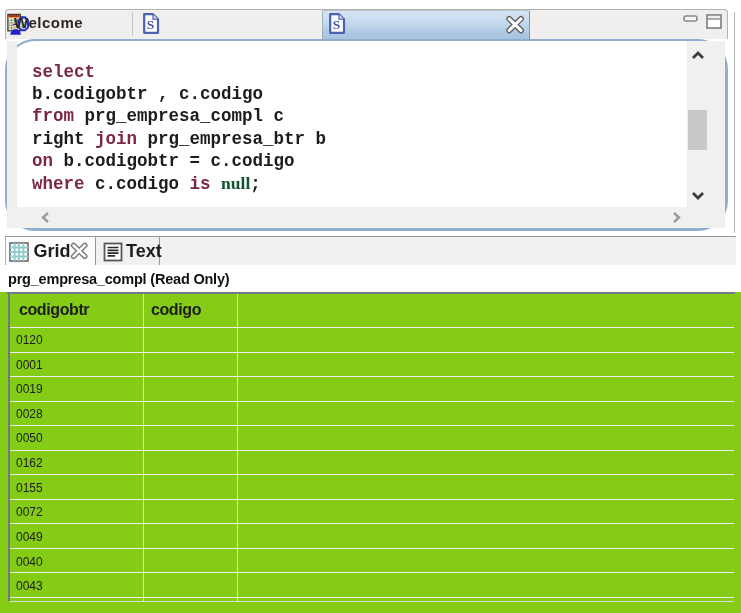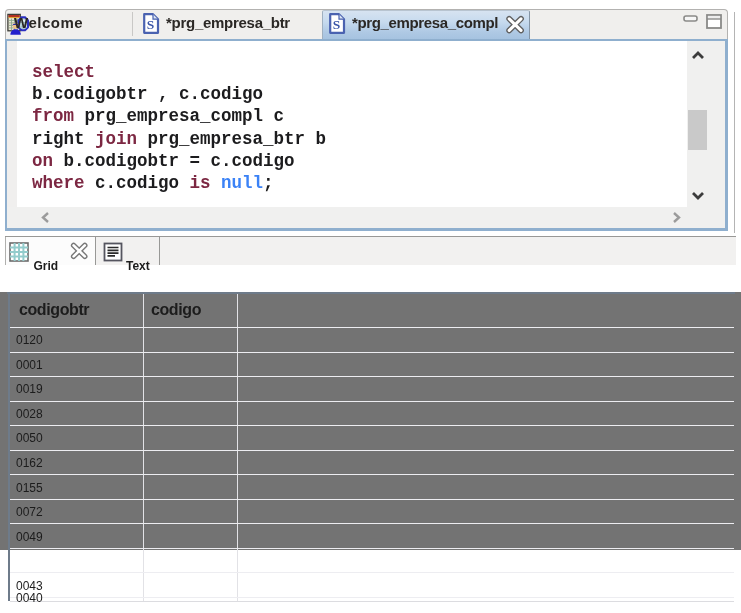--- a/index.html
+++ b/index.html
@@ -12,44 +12,44 @@
           border:1px solid #b3b2b0;border-bottom:none;border-radius:4px 4px 0 0;box-sizing:border-box;}
   .tabsep{top:12px;width:1px;height:24px;background:#c9c8c6;}
   .tabtext{top:13.5px;font-size:15px;font-weight:700;color:#2b2825;white-space:nowrap;}
   #activetab{left:322px;top:10px;width:208px;height:29px;
      background:linear-gradient(#d7e3f1 0%,#c6daee 40%,#afc9e4 75%,#a6c3e0 100%);
      border-left:1px solid #9fb0c0;border-right:1px solid #8494a4;
      border-top:1px solid #b8c4d0;border-radius:2px 2px 0 0;box-sizing:border-box;}
 
   
   #editor{left:5px;top:39px;width:723px;height:192px;background:#ffffff;
-          border-style:solid;border-color:#8fafce;border-width:2px 3px 3px 2px;box-sizing:border-box;}
+          border-style:solid;border-color:#8fafce;border-width:2px 3px 3px 2px;box-sizing:border-box;border-radius:30px;}
   #ruler{left:0px;top:0px;width:10px;height:166px;background:#f0efee;}
   #code{left:25px;top:20px;font-family:"Liberation Mono",monospace;font-weight:700;
         font-size:17.5px;line-height:22.2px;color:#1c1c1e;white-space:pre;}
   .kw{color:#7c2742;}
-  .nl{color:#3b82f6;}
+  .nl{color:#14532d;font-family:Liberation Serif, serif;}
 
   
   #vsb{left:680px;top:0px;width:38px;height:187px;background:#f0f0ef;}
   #vthumb{left:1px;top:69px;width:19px;height:40px;background:#c9c9c9;}
   
   #hsb{left:0px;top:166px;width:680px;height:21px;background:#f0f0ef;}
 
   
   #gt-row{left:5px;top:236px;width:731px;height:29px;background:#f2f1f0;border-top:1px solid #989896;box-sizing:border-box;}
   #gridtab{left:0px;top:0px;width:91px;height:28px;background:#fcfcfc;border-right:1px solid #989896;border-left:1px solid #b0b0ae;box-sizing:border-box;}
   #texttab{left:91px;top:0px;width:64px;height:28px;background:#f2f1f0;border-right:1px solid #989896;box-sizing:border-box;}
-  .gt-text{top:259px;font-size:12px;font-weight:700;color:#1c1c1c;white-space:nowrap;}
+  .gt-text{top:241px;font-size:18px;font-weight:700;color:#1c1c1c;white-space:nowrap;}
 
   
   #rolabel{left:8px;top:271px;font-size:14.5px;font-weight:700;letter-spacing:-0.2px;color:#111;white-space:nowrap;}
 
   
-  #grid{left:0px;top:292px;width:741px;height:258px;background:#737373;}
+  #grid{left:0px;top:292px;width:741px;height:321px;background:#84cc16;}
   #grid-top{left:7px;top:0px;width:728px;height:2px;background:#6e7b8a;}
   #grid-left{left:8px;top:0px;width:1.5px;height:309px;background:#6e7b8a;}
   .vline{top:2px;width:1px;height:307px;background:#e2e2e6;}
   .hline{left:10px;width:724px;height:1px;background:#ededf1;}
   .hdr{top:8.5px;font-size:16px;font-weight:700;letter-spacing:-0.4px;color:#1c1c1c;}
   .cell{left:16px;font-size:12px;color:#1c1c1c;}
 </style>
 </head>
 <body>
 <div id="canvas">
@@ -74,28 +74,26 @@
     <path d="M5.2 12.4 a3.5 2.6 0 0 1 6.8 0 l-1.2 -0.5 h-4.4 Z" fill="#2836b4"></path>
     <path d="M3.4 21.8 c0-3.6 2.3-5.6 5.2-5.6 c2.9 0 5.2 2 5.2 5.6 Z" fill="#2420cc"></path>
   </svg>
   <div class="abs tabtext" style="left:14px;letter-spacing:0.5px;">Welcome</div>
 
   <svg class="abs" style="left:142px;top:13px;" width="18" height="21" viewBox="0 0 18 21">
     <path d="M2.2 1.2 H11 L16 6.2 V19.8 H2.2 Z" fill="#ffffff" stroke="#4a62b0" stroke-width="2.2" stroke-linejoin="round"></path>
     <path d="M11 1.2 L11 6.2 L16 6.2" fill="#dce6f4" stroke="#4a62b0" stroke-width="1.2"></path>
     <text x="8.6" y="16.2" font-family="Liberation Serif,serif" font-weight="700" font-size="13.5" fill="#3a55a8" text-anchor="middle">S</text>
   </svg>
-  <div class="abs tabtext" style="left:166px;letter-spacing:-0.28px;">*prg_empresa_btr</div>
 
   <svg class="abs" style="left:328px;top:13px;" width="18" height="21" viewBox="0 0 18 21">
     <path d="M2.2 1.2 H11 L16 6.2 V19.8 H2.2 Z" fill="#ffffff" stroke="#4a62b0" stroke-width="2.2" stroke-linejoin="round"></path>
     <path d="M11 1.2 L11 6.2 L16 6.2" fill="#dce6f4" stroke="#4a62b0" stroke-width="1.2"></path>
     <text x="8.6" y="16.2" font-family="Liberation Serif,serif" font-weight="700" font-size="13.5" fill="#3a55a8" text-anchor="middle">S</text>
   </svg>
-  <div class="abs tabtext" style="left:352px;letter-spacing:-0.36px;">*prg_empresa_compl</div>
   <svg class="abs" style="left:505px;top:15px;" width="20" height="19" viewBox="0 0 20 19">
     <path d="M4.2 3.8 L16 15.4 M16 3.8 L4.2 15.4" stroke="#5f5f5f" stroke-width="5.8" stroke-linecap="round"></path>
     <path d="M4.2 3.8 L16 15.4 M16 3.8 L4.2 15.4" stroke="#ffffff" stroke-width="3.1" stroke-linecap="round"></path>
   </svg>
 
   <svg class="abs" style="left:683px;top:15px;" width="15" height="7" viewBox="0 0 15 7">
     <rect x="1" y="1" width="13" height="5" rx="2" fill="#f6f6f6" stroke="#8a8a88" stroke-width="1.6"></rect>
   </svg>
   <svg class="abs" style="left:706px;top:14px;" width="16" height="15" viewBox="0 0 16 15">
     <rect x="1" y="1" width="14" height="13" fill="#ffffff" stroke="#8a8a88" stroke-width="1.8"></rect>
@@ -144,20 +142,21 @@
   <svg class="abs" style="left:70px;top:242px;" width="19" height="19" viewBox="0 0 19 19">
     <path d="M3.6 3.4 L14.8 14.4 M14.8 3.4 L3.6 14.4" stroke="#787878" stroke-width="5.4" stroke-linecap="round"></path>
     <path d="M3.6 3.4 L14.8 14.4 M14.8 3.4 L3.6 14.4" stroke="#ffffff" stroke-width="2.6" stroke-linecap="round"></path>
   </svg>
   <svg class="abs" style="left:103px;top:242px;" width="20" height="20" viewBox="0 0 20 20">
     <rect x="1.5" y="1.5" width="17" height="17" fill="#ffffff" stroke="#55555f" stroke-width="1.8"></rect>
     <path d="M4.5 5.5 H15.5 M4.5 8.3 H15.5 M4.5 11.1 H15.5 M4.5 13.9 H12" stroke="#2a2a2a" stroke-width="1.7"></path>
   </svg>
   <div class="abs gt-text" style="left:126px;">Text</div>
 
+  <div id="rolabel" class="abs">prg_empresa_compl (Read Only)</div>
 
   <div id="grid" class="abs">
     <div id="grid-top" class="abs"></div>
     <div id="grid-left" class="abs"></div>
     <div class="abs vline" style="left:143px;"></div>
     <div class="abs vline" style="left:237px;"></div>
 
     <div class="abs hdr" style="left:19px;">codigobtr</div>
     <div class="abs hdr" style="left:151px;">codigo</div>
 
@@ -177,17 +176,17 @@
 
     <div class="abs cell" style="top:41px;">0120</div>
     <div class="abs cell" style="top:65.5px;">0001</div>
     <div class="abs cell" style="top:90px;">0019</div>
     <div class="abs cell" style="top:114.8px;">0028</div>
     <div class="abs cell" style="top:139.4px;">0050</div>
     <div class="abs cell" style="top:164px;">0162</div>
     <div class="abs cell" style="top:188.7px;">0155</div>
     <div class="abs cell" style="top:213.3px;">0072</div>
     <div class="abs cell" style="top:237.9px;">0049</div>
-    <div class="abs cell" style="top:262.6px;margin-top:36px;">0040</div>
+    <div class="abs cell" style="top:262.6px;">0040</div>
     <div class="abs cell" style="top:287.2px;">0043</div>
   </div>
 
 </div>
 
 </body></html>

